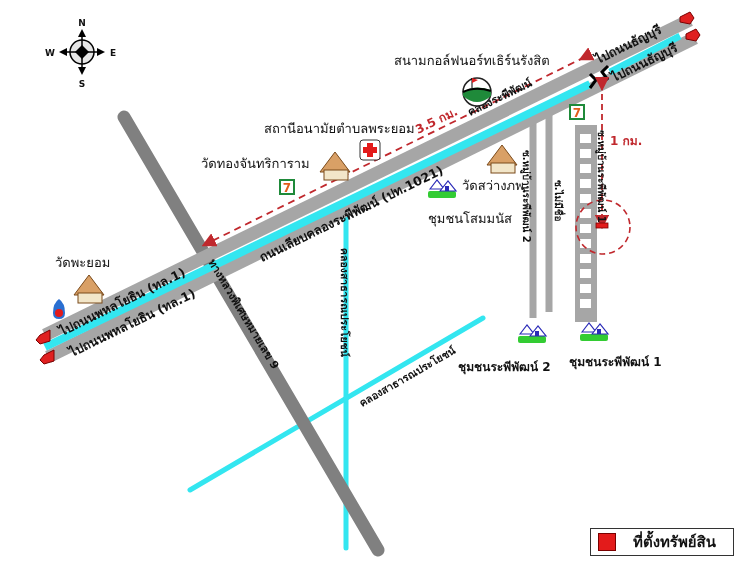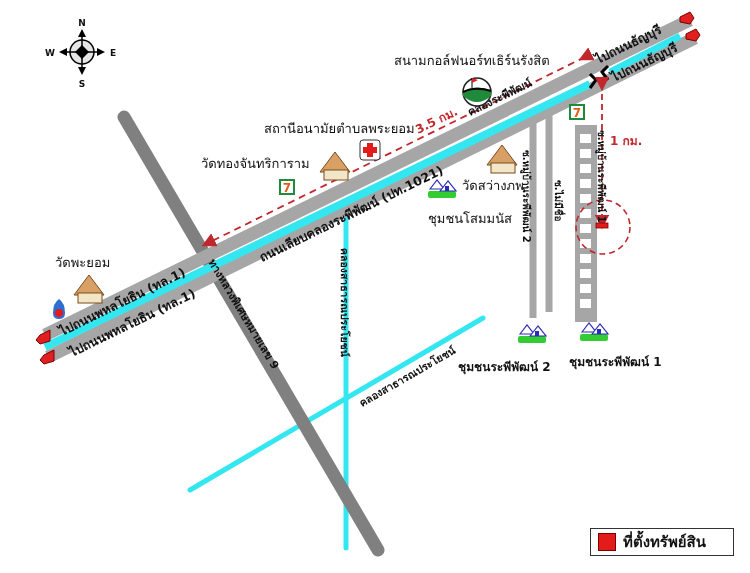--- a/index.html
+++ b/index.html
@@ -5,21 +5,21 @@
   html, body { margin:0; padding:0; background:#ffffff; }
   body { width:750px; height:573px; position:relative; overflow:hidden;
          font-family:"DejaVu Serif", "Liberation Serif", serif; }
   #map { position:absolute; left:0; top:0; width:750px; height:573px; }
   .lbl { font-family:"DejaVu Serif","Liberation Serif",serif; fill:#111; }
   .lbl-bold { font-family:"DejaVu Sans","Liberation Sans",sans-serif; font-weight:bold; fill:#111; }
   .dist { font-family:"DejaVu Sans","Liberation Sans",sans-serif; font-weight:bold; fill:#c0282d; }
   .legend { position:absolute; left:590px; top:528px; width:144px; height:28px;
             border:1.5px solid #333; background:#fff; display:flex; align-items:center; box-sizing:border-box; }
   .legend .swatch { width:16px; height:16px; background:#e31b1b; border:1px solid #7a0000; margin-left:7px; }
-  .legend .text { margin-left:7px; font-family:"DejaVu Serif","Liberation Serif",serif; font-weight:bold; font-size:15px; color:#111; }
+  .legend .text { margin-left:17px; font-family:"DejaVu Serif","Liberation Serif",serif; font-weight:bold; font-size:15px; color:#111; }
 </style>
 </head>
 <body>
 
 <svg id="map" viewBox="0 0 750 573" xmlns="http://www.w3.org/2000/svg">
   <defs>
     <marker id="arrowRed" markerWidth="8" markerHeight="8" refX="4" refY="4" orient="auto">
       <path d="M0,0 L8,4 L0,8 z" fill="#c0282d"></path>
     </marker>
   </defs>

